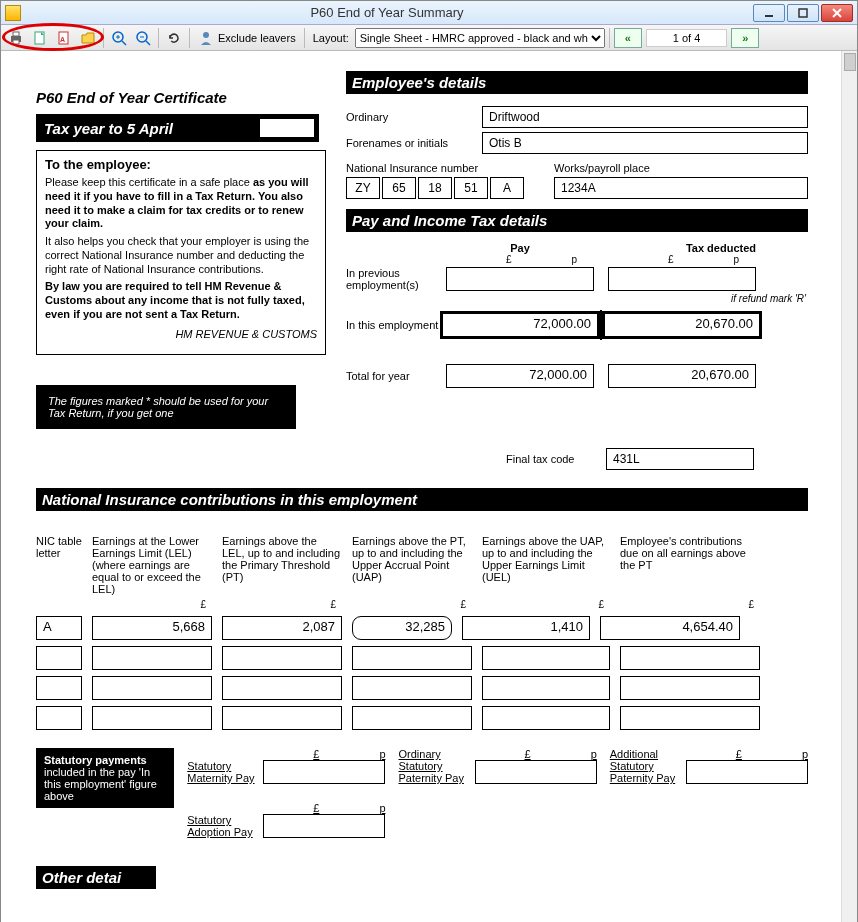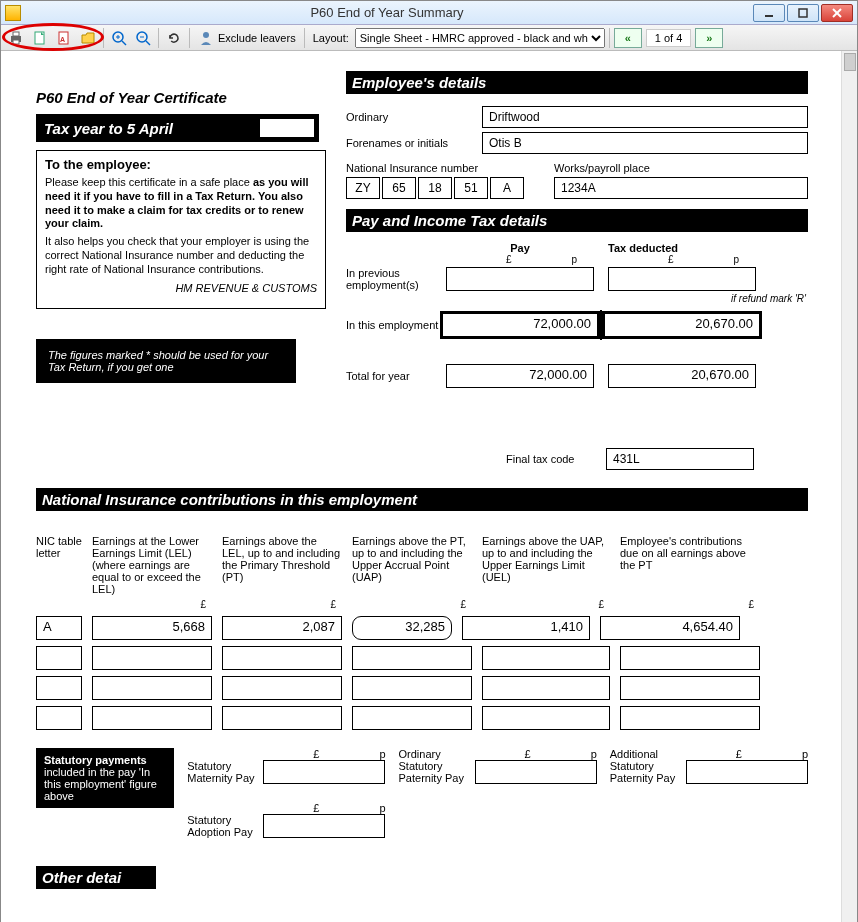--- a/index.html
+++ b/index.html
@@ -11,21 +11,21 @@
 .winbtns { display: flex; gap: 2px; }
 .winbtn { width: 32px; height: 18px; border: 1px solid #5a88b8; border-radius: 2px; display: flex; align-items: center; justify-content: center; font-size: 10px; }
 .winbtn.min, .winbtn.max { background: linear-gradient(#e8f2fc,#cfe4f8); }
 .winbtn.close { background: linear-gradient(#f48a7f,#d9433a); color: #fff; border-color: #a02e26; }
 .toolbar { background: linear-gradient(#f6f6f6,#e4e4e4); height: 26px; display: flex; align-items: center; padding: 0 4px; border-bottom: 1px solid #bbb; gap: 2px; font-size: 11px; }
 .tb-btn { width: 22px; height: 22px; border: 1px solid transparent; display: flex; align-items: center; justify-content: center; cursor: pointer; }
 .tb-sep { width: 1px; height: 20px; background: #bbb; margin: 0 2px; }
 .exclude { display: flex; align-items: center; gap: 4px; padding: 0 4px; }
 .layout-select { height: 20px; font-size: 11px; width: 250px; }
 .nav-btn { width: 28px; height: 20px; border: 1px solid #7a9; background: #eefff0; color: #1a7a1a; font-weight: bold; display:flex;align-items:center;justify-content:center;}
-.page-count { border:1px solid #ccc; padding:2px 8px; background:#fff; margin:16px 2px;}
+.page-count { border:1px solid #ccc; padding:2px 26px; background:#fff; margin:16px 2px;}
 .red-oval { position: absolute; left: 2px; top: 23px; width: 102px; height: 28px; border: 3px solid #d00; border-radius: 50%; pointer-events:none; }
 .viewport { background: #fff; height: 880px; overflow: hidden; position: relative; padding: 0 14px 0 0;}
 .scrollbar { position:absolute; right:0; top:0; width:16px; height:100%; background:#f0f0f0; border-left:1px solid #ddd;}
 .scrollbar .thumb { position:absolute; top:2px; left:2px; width:12px; height:18px; background:#cfcfcf; border:1px solid #aaa;}
 .page { width: 792px; margin: 10px auto 0; background:#fff; min-height:1060px; padding: 10px 0 0 0;}
 .content { padding: 0 10px; }
 .h-title { font-weight: bold; font-style: italic; font-size: 15px; margin: 18px 0 8px 0;}
 .taxyear { background:#000; color:#fff; font-weight:bold; font-style:italic; font-size:15px; display:inline-flex; align-items:center; padding:4px 0 4px 8px; width:283px; height:28px;}
 .taxyear-box { background:#fff; width:56px; height:20px; margin-left:auto; margin-right:4px; border:1px solid #000;}
 .employee-box { border:1px solid #000; padding:6px 8px 14px 8px; margin-top:8px;}
@@ -159,20 +159,21 @@
           <div class="h-title">P60 End of Year Certificate</div>
           <div class="taxyear">
             <span>Tax year to 5 April</span>
             <div class="taxyear-box"></div>
           </div>
 
           <div class="employee-box">
             <div class="lead">To the employee:</div>
             <p><span>Please keep this certificate in a safe place </span><b>as you will need it if you have to fill in a Tax Return. You also need it to make a claim for tax credits or to renew your claim.</b></p>
             <p>It also helps you check that your employer is using the correct National Insurance number and deducting the right rate of National Insurance contributions.</p>
+            <p><b>By law you are required to tell HM Revenue &amp; Customs about any income that is not fully taxed, even if you are not sent a Tax Return.</b></p>
             <div class="sig">HM REVENUE &amp; CUSTOMS</div>
           </div>
 
           <div class="block-note">The figures marked * should be used for your Tax Return, if you get one</div>
         </div>
 
         <div style="flex:1;">
           <div class="sec-head">Employee's details</div>
           <div style="padding:6px 0 10px 0;">
             <div class="field-row" style="margin-top:6px;">
@@ -200,21 +201,21 @@
               </div>
             </div>
           </div>
 
           <div class="sec-head">Pay and Income Tax details</div>
           <div style="padding:10px 0 0 0;">
             <div style="display:flex;">
               <div style="width:100px;"></div>
               <div style="width:148px; text-align:center; font-weight:bold;">Pay</div>
               <div style="width:14px;"></div>
-              <div style="width:148px; text-align:left; font-weight:bold;">Tax deducted</div>
+              <div style="width:148px; text-align:right; font-weight:bold;">Tax deducted</div>
             </div>
             <div style="display:flex; font-size:10px;">
               <div style="width:100px;"></div>
               <div style="width:148px; display:flex;">
                     <span style="margin-left:60px;">£</span>
                     <span style="margin-left:60px;">p</span>
                   </div>
               <div style="width:14px;"></div>
               <div style="width:148px; display:flex;">
                     <span style="margin-left:60px;">£</span>
@@ -303,21 +304,21 @@
       </div>
       <div class="nic-row">
         <div class="nic-cell" style="width:46px;"></div>
             <div class="nic-cell" style="width:120px;"></div>
             <div class="nic-cell" style="width:120px;"></div>
             <div class="nic-cell" style="width:120px;"></div>
             <div class="nic-cell" style="width:128px;"></div>
             <div class="nic-cell" style="width:140px;"></div>
       </div>
 
-      <div style="display:flex; gap:13px; margin-top:18px; align-items:flex-start;">
+      <div style="display:flex; gap:13px; margin-top:18px; align-items:flex-start;text-decoration:underline;">
         <div class="stat-block">
           <b>Statutory payments</b><br>
           <span style="font-weight:normal;">included in the pay 'In this employment' figure above</span>
         </div>
         <div>
           <div style="display:flex; align-items:flex-end; gap:6px;">
             <div class="stat-label">Statutory Maternity Pay</div>
             <div>
               <div class="pound-p">
                     <span style="margin-left:50px;">£</span>

